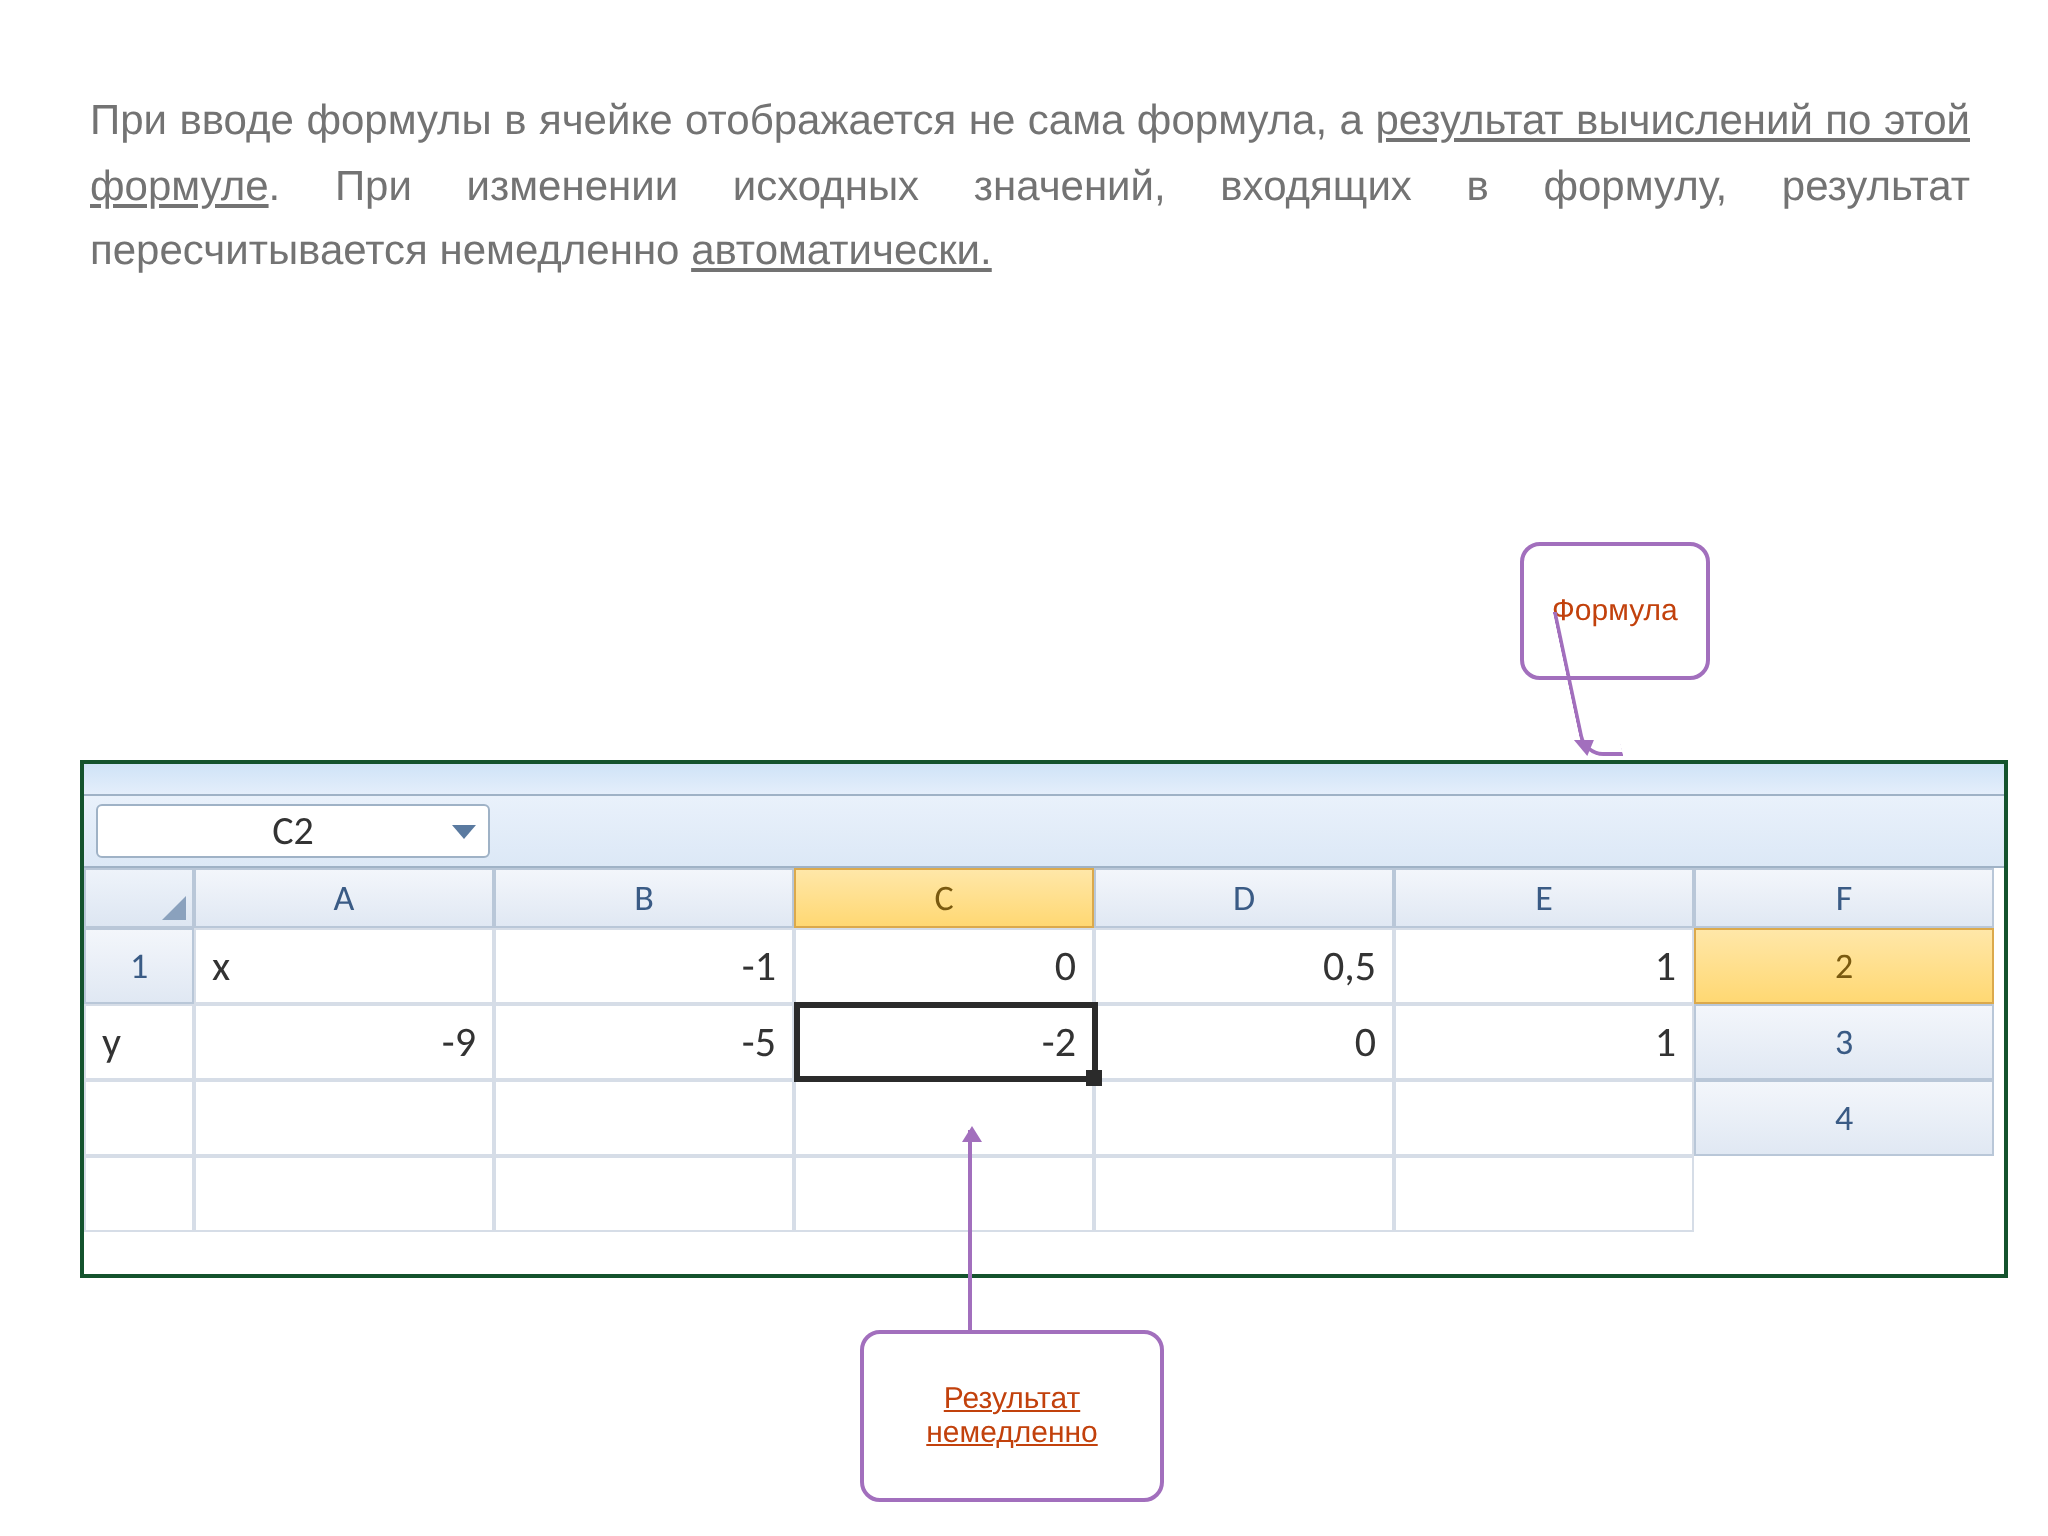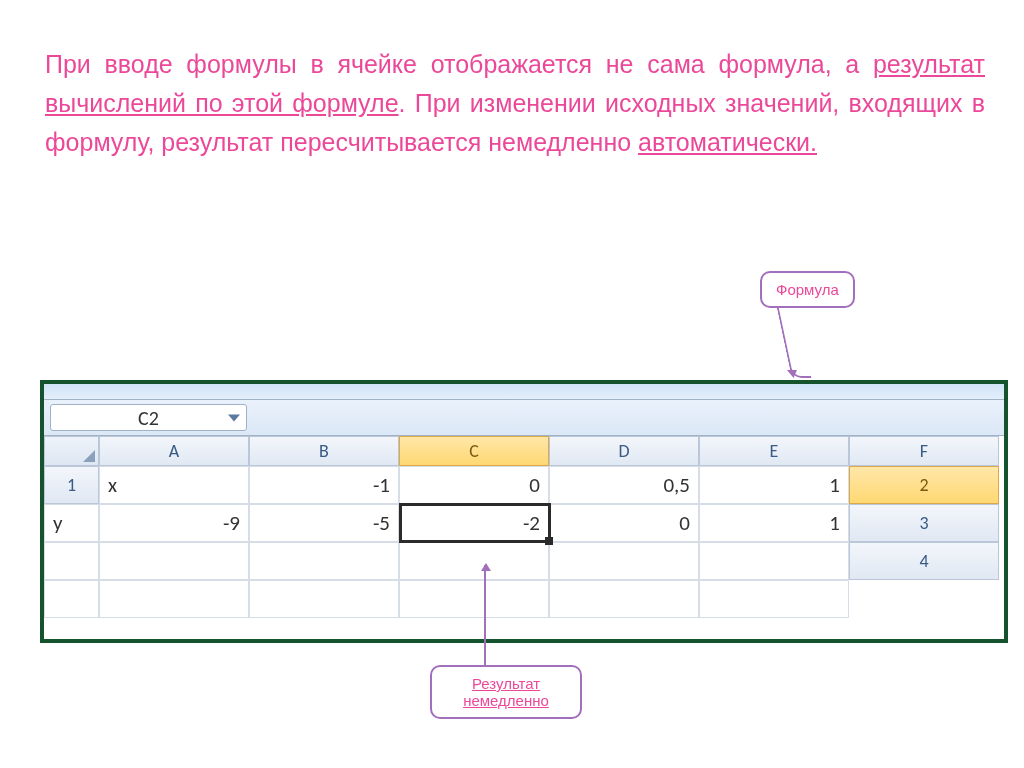--- a/index.html
+++ b/index.html
@@ -1,33 +1,33 @@
 <!DOCTYPE html>
 <html><head>
 <meta charset="utf-8">
 <style>
   html, body { margin:0; padding:0; width:1024px; height:768px; background:#fff; font-family:Verdana, Arial, sans-serif; }
   .page { position:relative; width:1024px; height:768px; }
-  .text-block { position:absolute; left:45px; top:45px; width:940px; font-size:25px; line-height:1.55; color:#ec4899; text-align:justify; }
+  .text-block { position:absolute; left:45px; top:45px; width:940px; font-size:21px; line-height:1.55; color:#737373; text-align:justify; }
   .u { text-decoration:underline; }
 
   
-  .callout { position:absolute; border:2px solid #a26fbd; border-radius:10px; background:#fff; padding:8px 14px; font-size:15px; color:#ec4899; text-align:center; }
+  .callout { position:absolute; border:2px solid #a26fbd; border-radius:10px; background:#fff; padding:24px 14px; font-size:15px; color:#c2410c; text-align:center; }
   .callout.formula { left:760px; top:271px; }
   .callout.result  { left:430px; top:665px; width:120px;text-decoration:underline; }
   .tail { position:absolute; width:0; height:0; }
   
   .tail.f1 { left:784px; top:306px; border-left:2px solid #a26fbd; border-bottom:2px solid #a26fbd; border-top:0; border-right:0; width:18px; height:70px; border-radius:0 0 0 10px; background:transparent; transform:skewX(12deg); }
   .tail.f1::after { content:""; position:absolute; left:-5px; bottom:-2px; border-top:8px solid #a26fbd; border-left:5px solid transparent; border-right:5px solid transparent; }
   
   .tail.r1 { left:484px; top:565px; border-left:2px solid #a26fbd; height:100px; }
   .tail.r1::after { content:""; position:absolute; left:-5px; top:-2px; border-bottom:8px solid #a26fbd; border-left:5px solid transparent; border-right:5px solid transparent; }
 
   
-  .excel { position:absolute; left:40px; top:380px; width:960px; height:255px; border:4px solid #14532d; background:#fff; font-family:Calibri, Arial, sans-serif; overflow:hidden; }
+  .excel { position:absolute; left:40px; top:380px; width:960px; height:255px; border:2px solid #14532d; background:#fff; font-family:Calibri, Arial, sans-serif; overflow:hidden; }
   
   .toolstrip { height:15px; background:linear-gradient(#cfe3f7,#e4eefb); border-bottom:1px solid #9fb2c6; }
 
   
   .fbar { display:flex; align-items:stretch; height:35px; border-bottom:1px solid #9fb2c6; background:linear-gradient(#e9f1fb,#dce8f6); }
   .namebox { width:195px; display:flex; align-items:center; justify-content:center; font-size:20px; color:#333; border-right:1px solid #9fb2c6; background:#fff; margin:4px 6px; border:1px solid #9fb2c6; border-radius:3px; position:relative; }
   .namebox .dd { position:absolute; right:6px; top:50%; transform:translateY(-50%); width:0; height:0; border-left:6px solid transparent; border-right:6px solid transparent; border-top:7px solid #5a7aa0; }
   .fx-pill { flex:1; display:flex; align-items:center; margin:4px 6px 4px 0; background:#fff; border:1px solid #9fb2c6; border-radius:14px 4px 4px 14px; padding:0 10px; font-size:20px; color:#333; }
   .fx-pill .fx-icon { font-style:italic; color:#6a6a6a; margin:0 14px 0 26px; font-size:18px; }
   .fx-pill .dot { width:8px; height:8px; border-radius:50%; background:#d9d9d9; margin-left:4px; }

